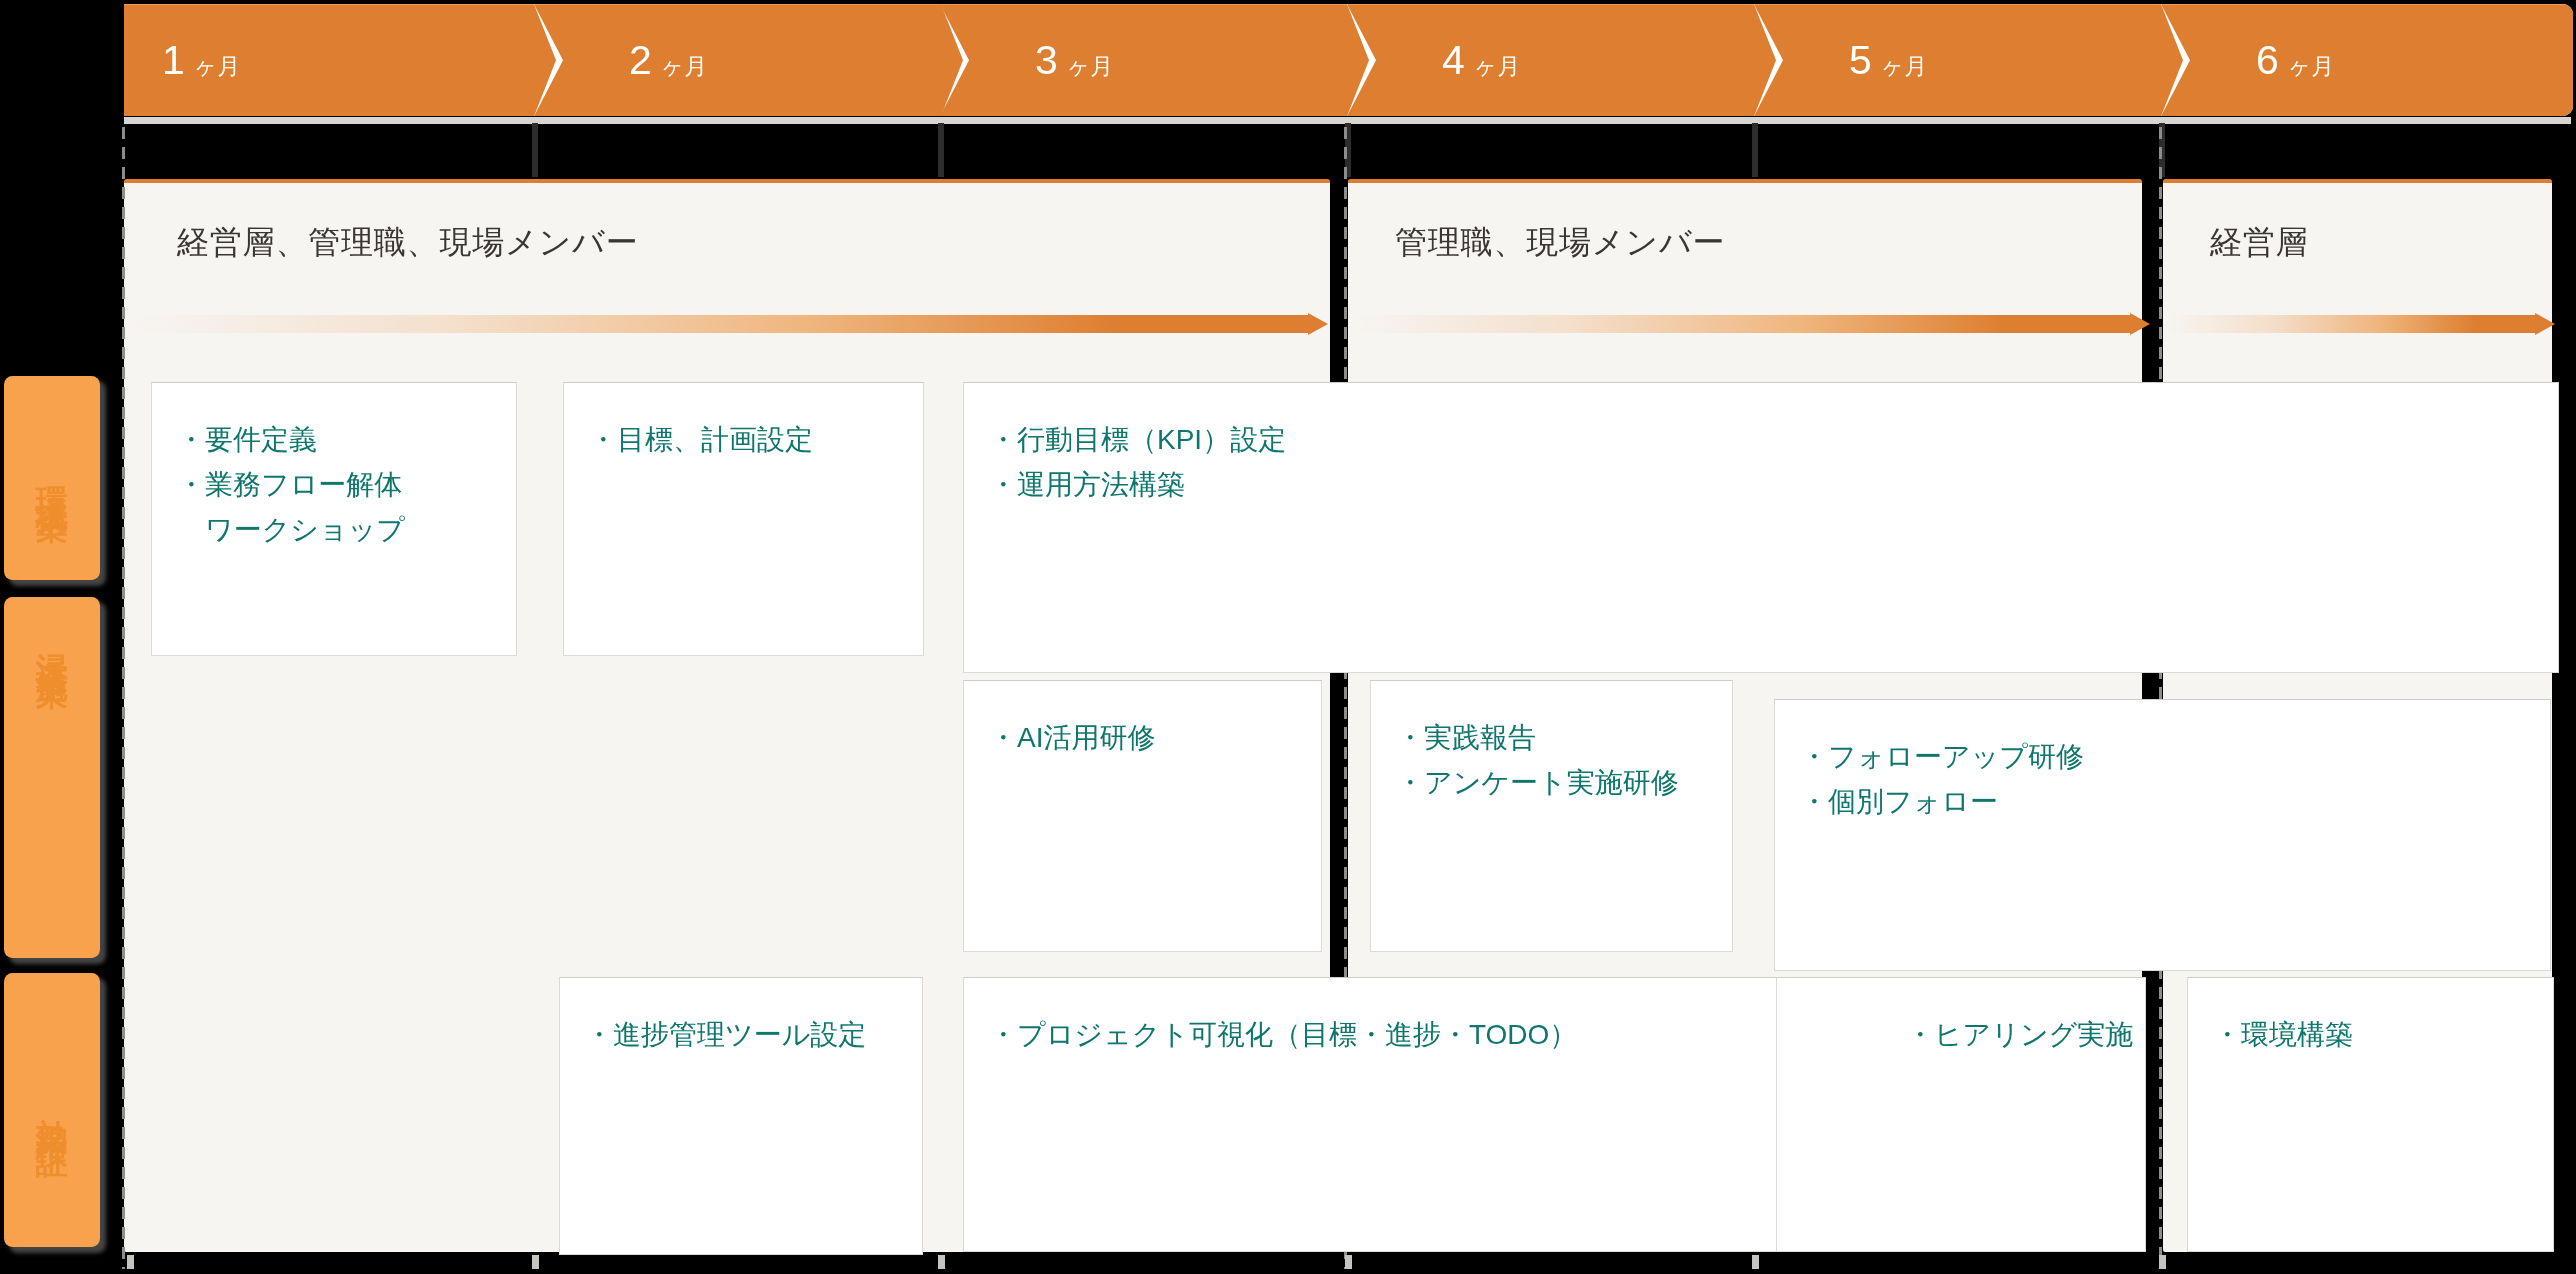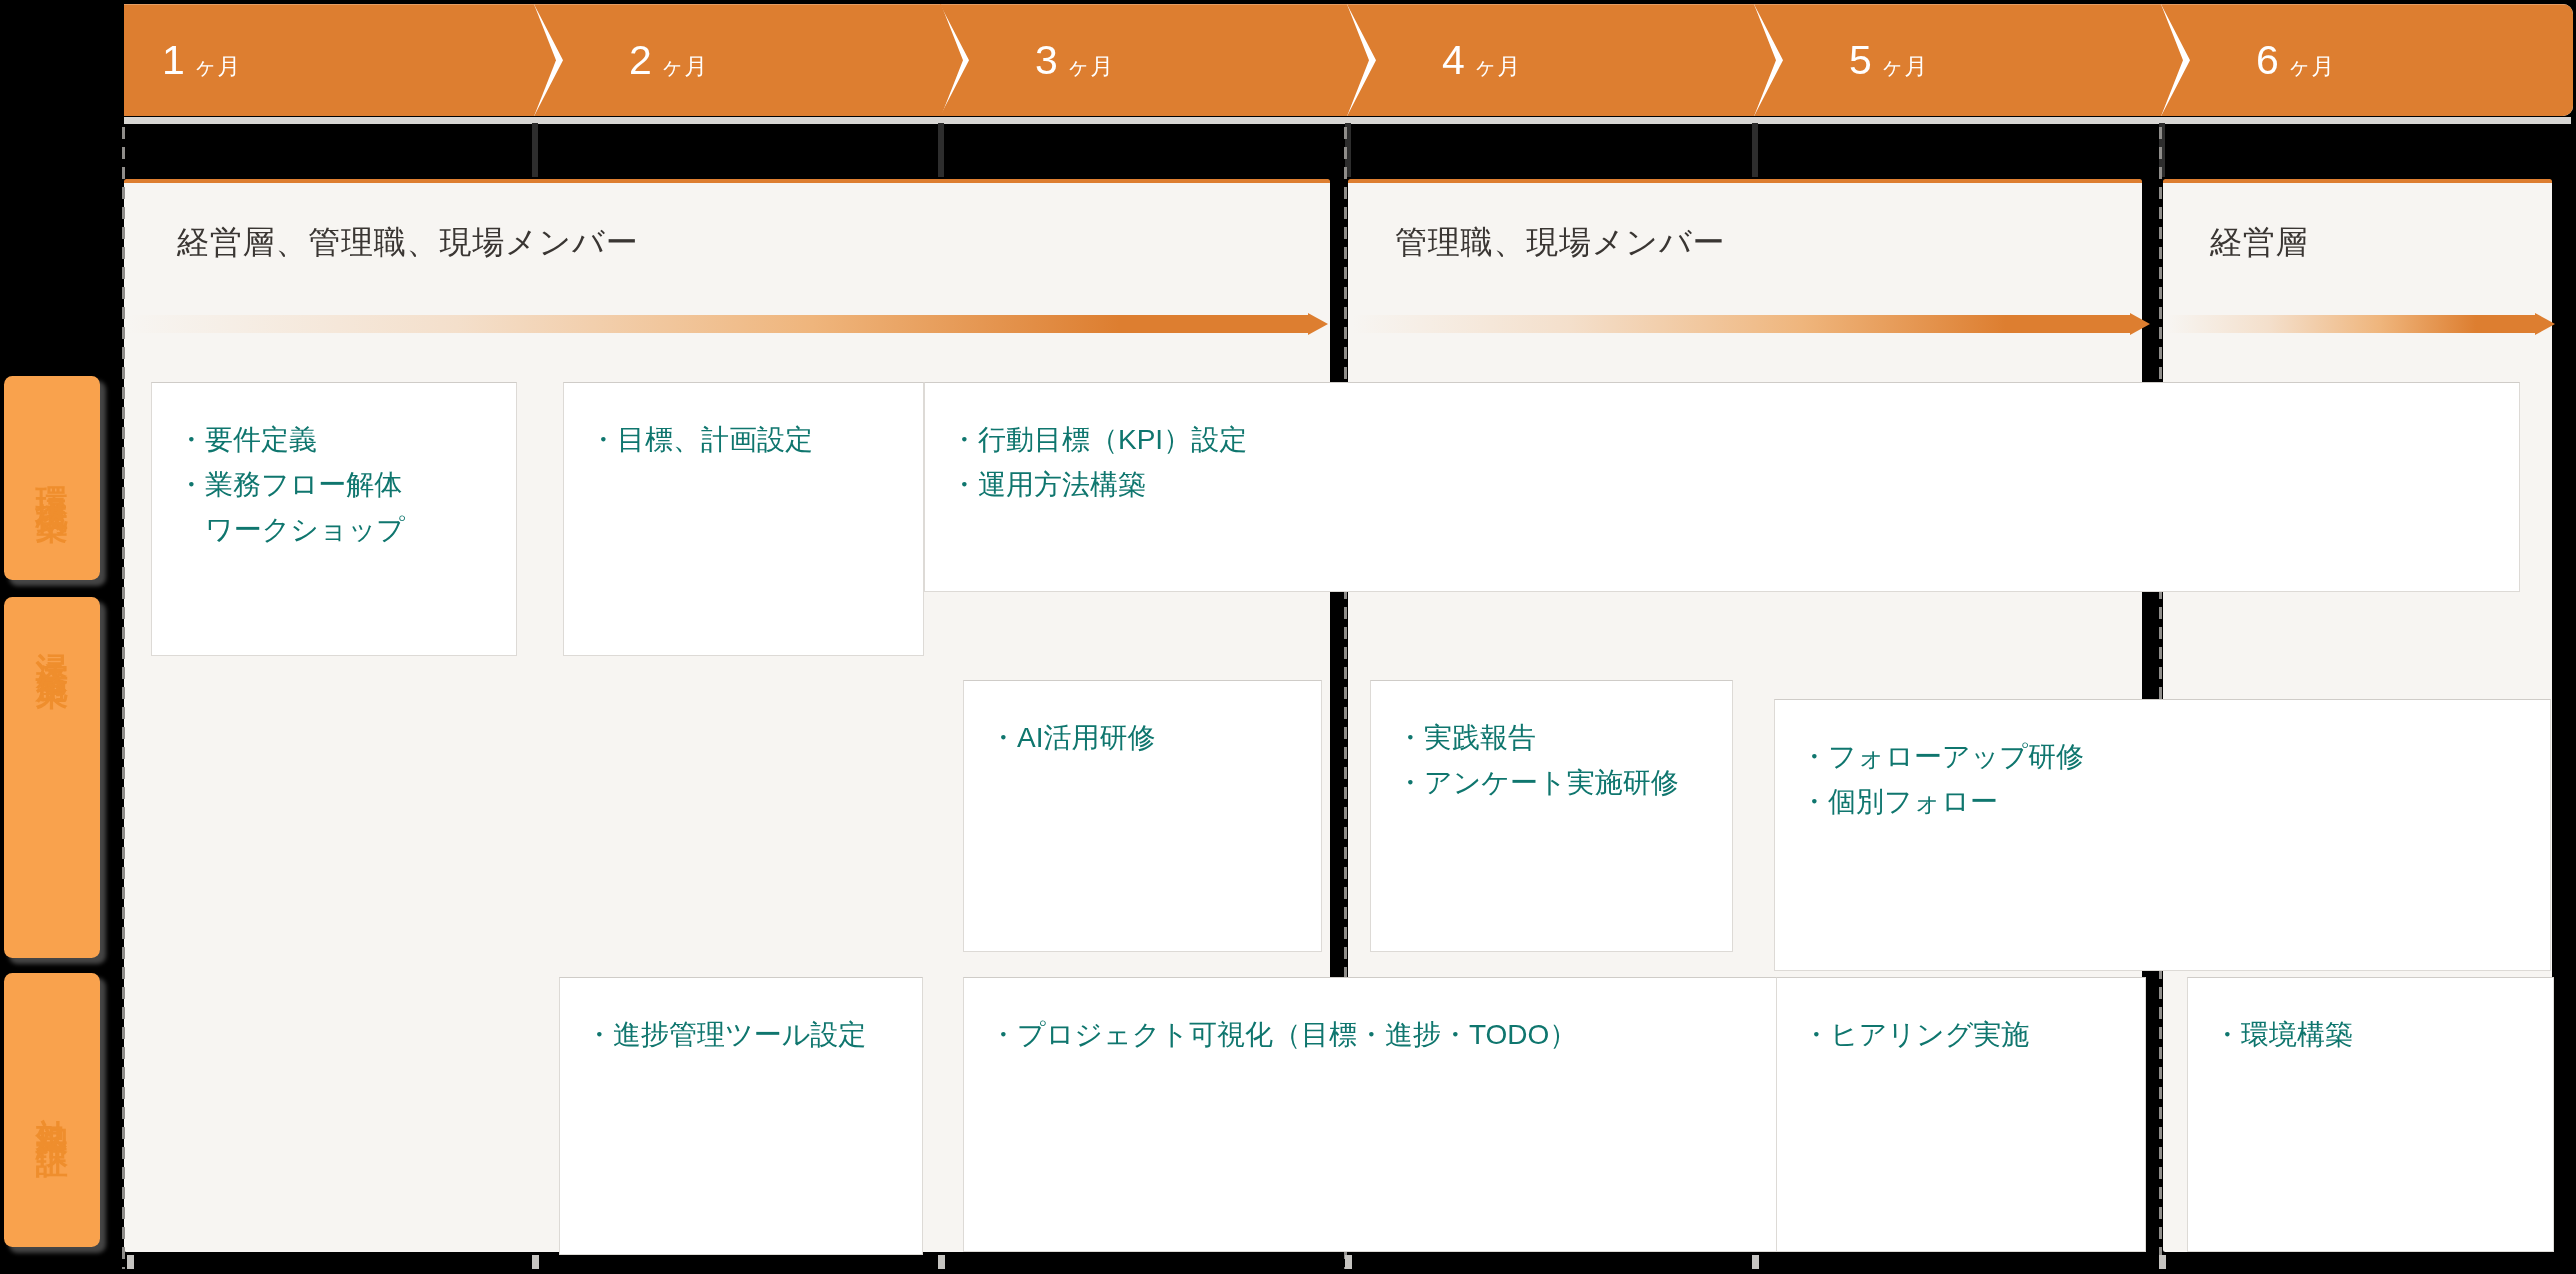--- a/index.html
+++ b/index.html
@@ -47,27 +47,27 @@
     border-top:11px solid transparent;border-bottom:11.8px solid transparent;border-left:20px solid #DD7E30;}
   .arrow-1{left:128px;width:1180px;}
   .arrow-2{left:1353px;width:777px;}
   .arrow-3{left:2167px;width:368px;}
   
   .card{position:absolute;background:#fff;border:1.7px solid #DDDAD6;border-top-color:#CFCCC8;
     border-radius:0;box-sizing:border-box;padding:34px 11.8px 0 25px;
     font-size:28px;line-height:45px;color:#0f766e;white-space:nowrap;}
   #c-r1c1{left:151px;top:382px;width:366px;height:274px;}
   #c-r1c2{left:563px;top:382px;width:361px;height:274px;}
-  #c-r1c3{left:924px;top:382px;width:1596px;height:210px;}
+  #c-r1c3{left:963px;top:382px;width:1596px;height:291px;}
   #c-r2c1{left:963px;top:680px;width:359px;height:272px;}
   #c-r2c2{left:1370px;top:680px;width:363px;height:272px;}
   #c-r2c3{left:1774px;top:680px;width:777px;height:272px;margin-top:19px;}
   #c-r3c1{left:559px;top:977px;width:364px;height:278px;}
   #c-r3c2{left:963px;top:977px;width:856px;height:275px;}
-  #c-r3c3{left:1776px;top:977px;width:370px;height:275px;}
+  #c-r3c3{left:1776px;top:977px;width:370px;height:275px;text-align:right;}
   #c-r3c4{left:2187px;top:977px;width:367px;height:275px;}
   
   .row-label{position:absolute;left:4.2px;width:96px;background:#F9A24D;border-radius:8.4px;
     box-shadow:5.9px 5.9px 4.2px rgba(125,125,125,0.55);
     display:flex;justify-content:center;box-sizing:border-box;}
   .row-label span{writing-mode:vertical-rl;text-orientation:upright;
     font-size:32px;font-weight:bold;color:#EF8E2D;letter-spacing:8.4px;}
   #rl-1{top:376px;height:204px;align-items:center;}
   #rl-2{top:597px;height:361px;align-items:flex-start;padding-top:30px;}
   #rl-3{top:973px;height:274px;align-items:center;}

